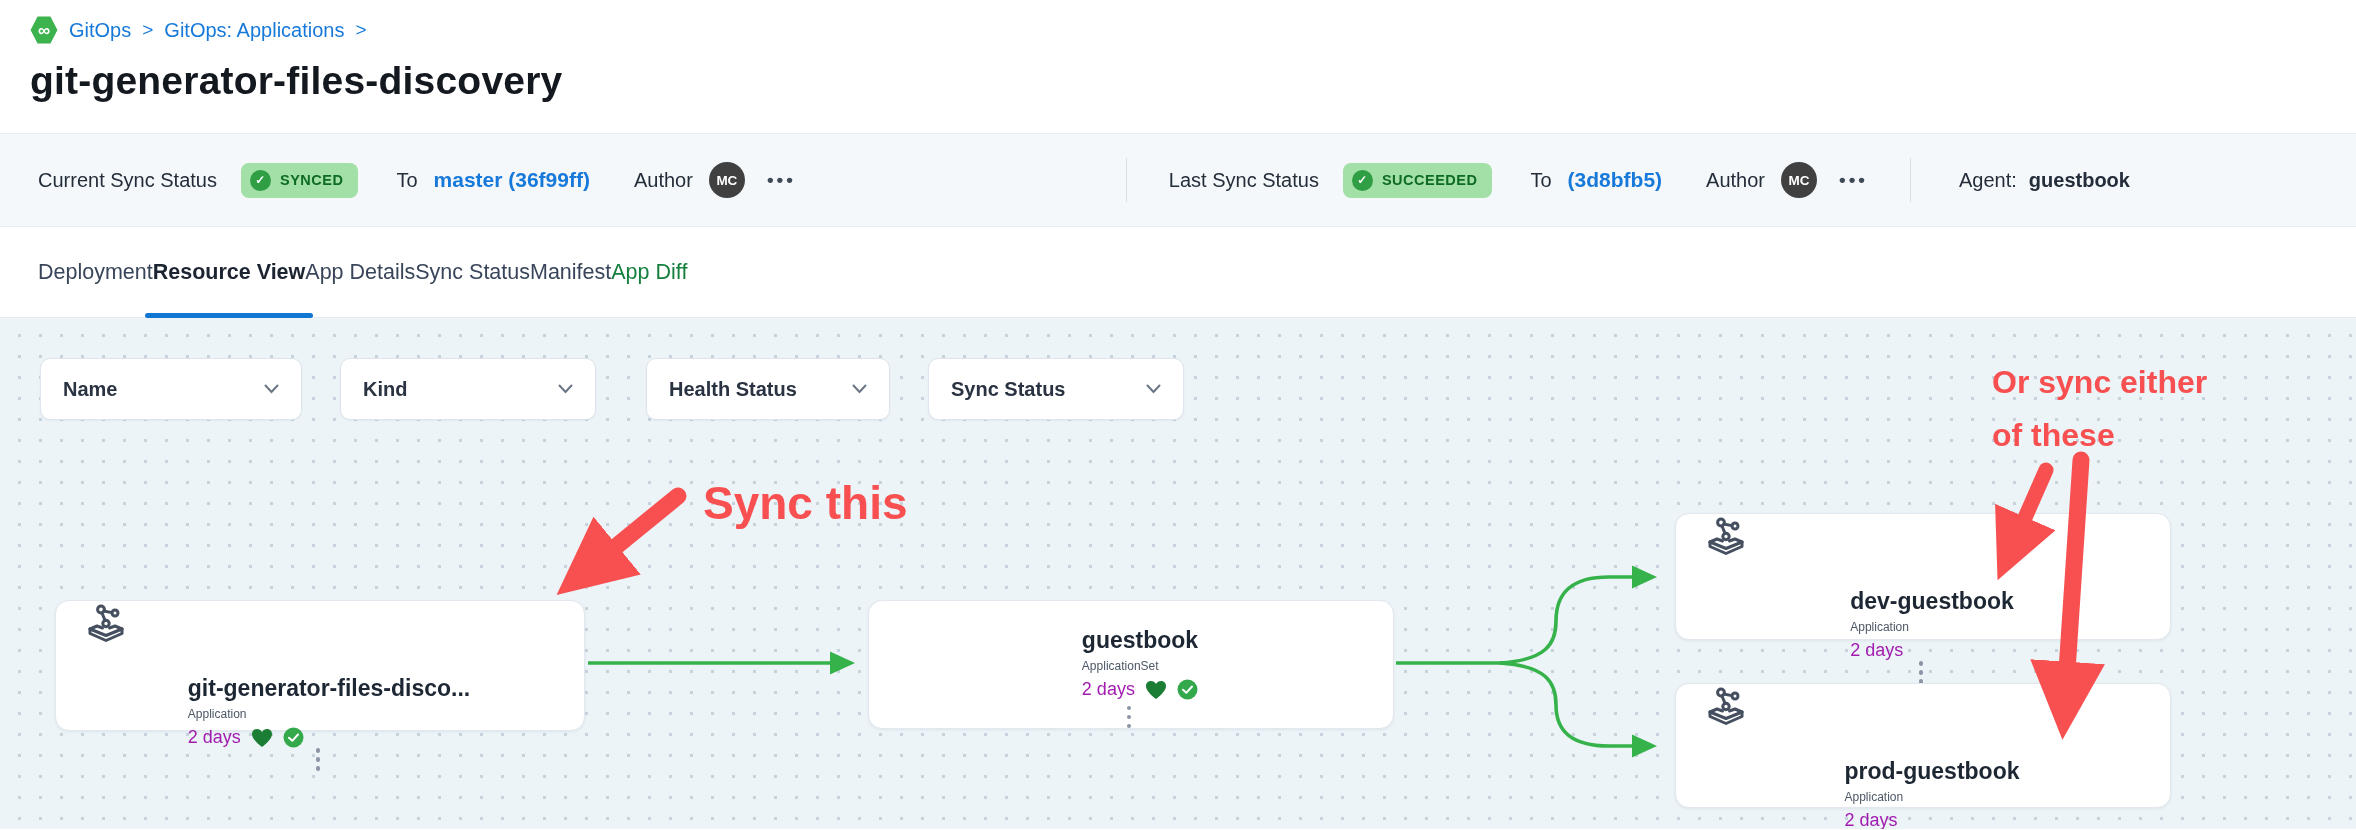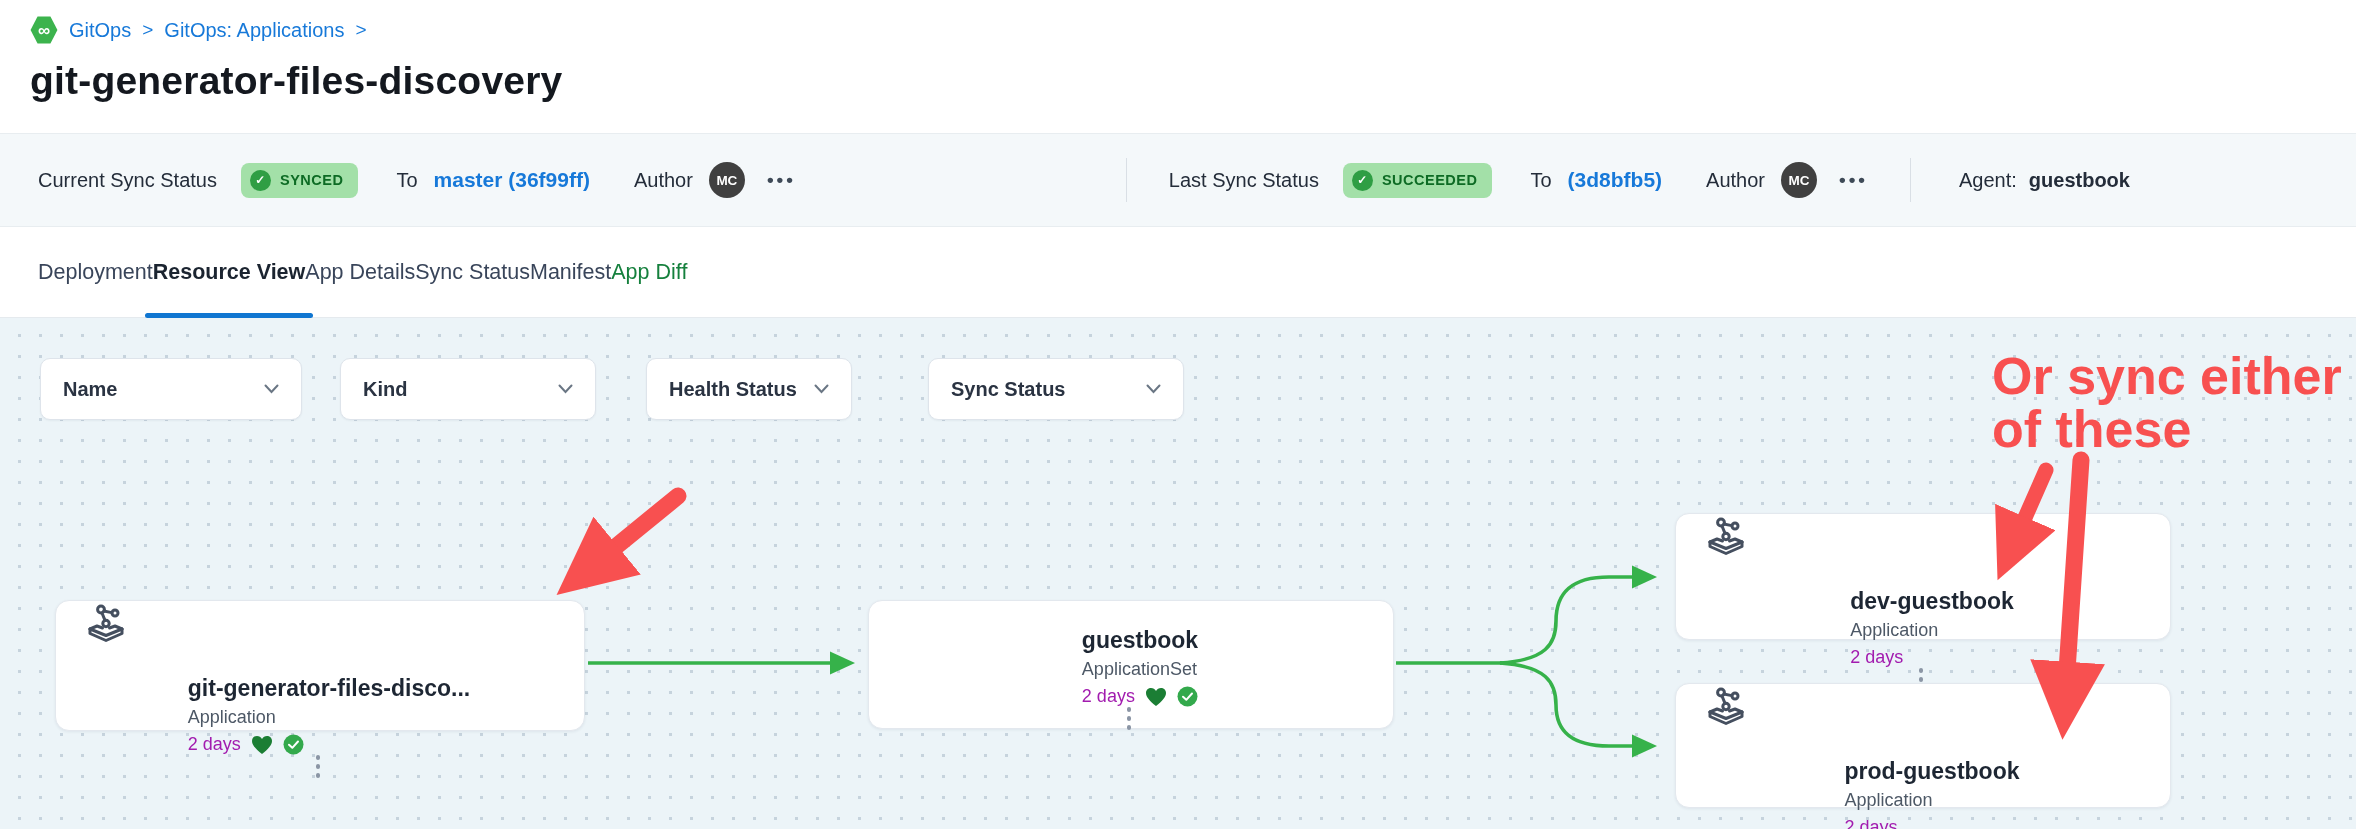--- a/index.html
+++ b/index.html
@@ -75,48 +75,48 @@
   }
   .filter {
     position:absolute; top:40px; height:62px; background:#fff;
     border:1px solid #dee4eb; border-radius:10px;
     display:flex; align-items:center; justify-content:space-between; padding:0 22px;
     font-size:20px; font-weight:700; color:#2a3342;
     box-shadow:0 1px 2px rgba(25,39,52,0.05); cursor:pointer; z-index:2;
   }
   #f-name   { left:40px;  width:262px; }
   #f-kind   { left:340px; width:256px; }
-  #f-health { left:646px; width:206px; }
+  #f-health { left:646px; width:244px; }
   #f-sync   { left:928px; width:256px; }
   .chev { color:#6a7684; display:flex; }
 
   .edges, .ann-arrows { position:absolute; inset:0; pointer-events:none; }
   .edges { z-index:1; }
   .ann-arrows { z-index:4; }
 
   .node {
     position:absolute; z-index:3; background:#fff; border:1px solid #e3e8ee; border-radius:14px;
     box-shadow:0 1px 3px rgba(24,44,64,.07); display:flex; align-items:center; cursor:pointer;flex-direction:column;
   }
   #node-root   { left:55px;   top:282px; width:530px; height:131px; }
   #node-appset { left:868px;  top:282px; width:526px; height:129px; }
   #node-dev    { left:1675px; top:195px; width:496px; height:127px; }
   #node-prod   { left:1675px; top:365px; width:496px; height:125px; }
   .node-icon-col { width:99px; display:flex; align-items:center; justify-content:center; align-self:stretch; flex:none; }
   .node-divider { width:1px; align-self:stretch; margin:13px 0; background:#d9dfe6; flex:none; }
   .node-body { flex:1; padding-left:18px; min-width:0; }
   .node-title { font-size:23px; font-weight:700; color:#1d2633; white-space:nowrap; overflow:hidden; }
-  .node-kind { font-size:18px; color:#4d5866; margin-top:5px; }
+  .node-kind { font-size:12px; color:#4d5866; margin-top:5px; }
   .node-meta { display:flex; align-items:center; gap:10px; font-size:18px; color:#a21caf; margin-top:6px; }
   .kebab { width:44px; flex:none; display:flex; flex-direction:column; gap:4.5px; align-items:center; cursor:pointer; margin-right:4px; }
   .kebab span { width:4.5px; height:4.5px; border-radius:50%; background:#8b95a5; }
 
   .ann-text { position:absolute; z-index:5; color:#f85050; font-weight:700; pointer-events:none; }
   #ann-sync-this { left:703px; top:158px; font-size:46px; }
-  #ann-or-sync { left:1992px; top:32px; font-size:52px; line-height:53px; }
+  #ann-or-sync { left:1992px; top:38px; font-size:32px; line-height:53px; }
 </style>
 </head>
 <body>
 
 <div class="header">
   <div class="breadcrumb">
     <span class="logo">∞</span>
     <span class="crumb-link">GitOps</span>
     <span class="crumb-sep">&gt;</span>
     <span class="crumb-link">GitOps: Applications</span>
@@ -334,18 +334,19 @@
         <path d="M0,0 L4.6,2.2 L0,4.4 Z" fill="#f85050"></path>
       </marker>
     </defs>
     <g fill="none" stroke="#f85050" stroke-linecap="round">
       <path d="M 678 178 L 575 262" stroke-width="17" marker-end="url(#ra)"></path>
       <path d="M 2046 152 L 2006 243" stroke-width="15" marker-end="url(#ra)"></path>
       <path d="M 2081 142 L 2064 398" stroke-width="17" marker-end="url(#ra)"></path>
     </g>
   </svg>
 
+  <div class="ann-text" id="ann-sync-this">Sync this</div>
   <div class="ann-text" id="ann-or-sync">
     <div>Or sync either</div>
     <div>of these</div>
   </div>
 
 </div>
 
 </body></html>

